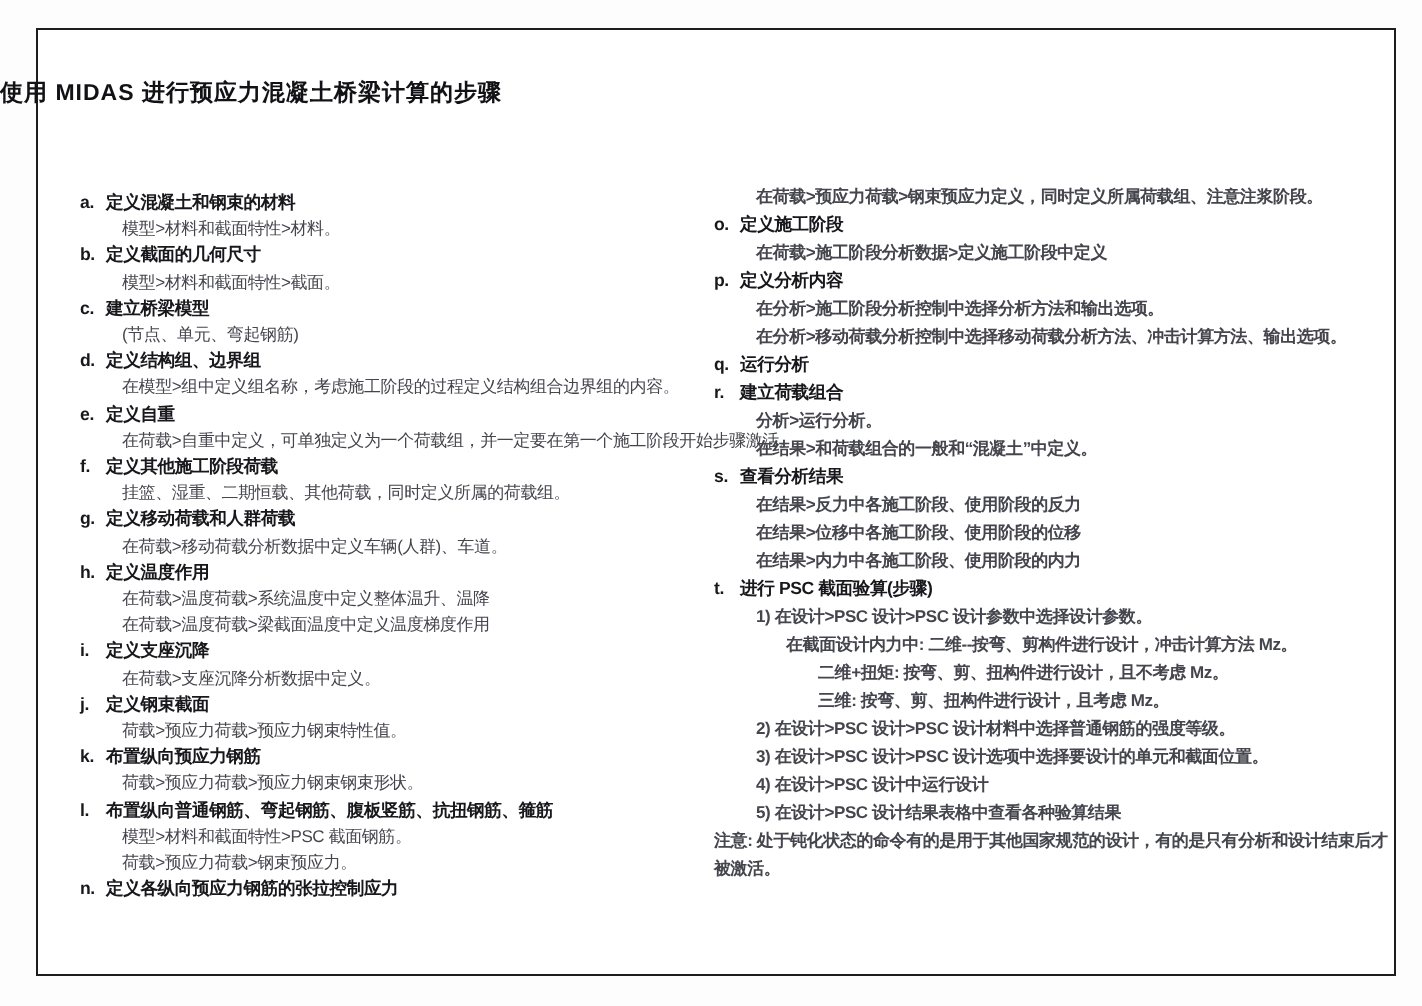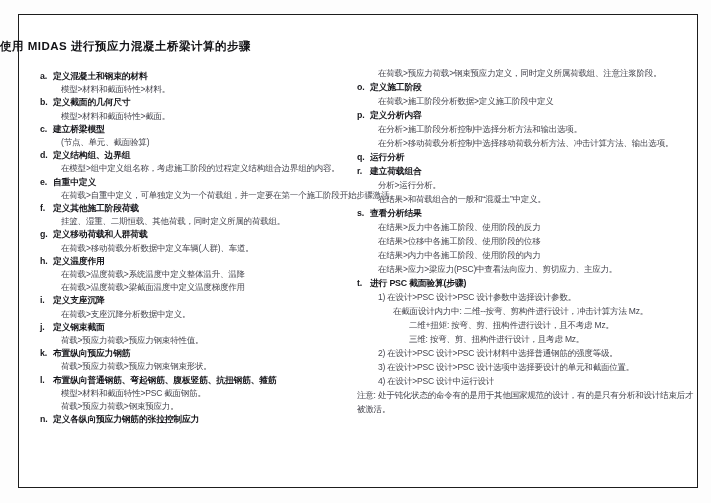--- a/index.html
+++ b/index.html
@@ -18,31 +18,31 @@
   }
   .doc-title{
     position:absolute;
     left:0;right:0;top:39px;
     text-align:left;
     font-size:11.5px;
     font-weight:bold;
     color:#121216;
     letter-spacing:0.5px;
   }
-  .col{position:absolute;}
+  .col{position:absolute;margin-top:25px;}
   .col-left{left:40px;top:70px;width:316px;}
   .col-right{left:357px;top:66px;width:336px;}
   .line{
     white-space:nowrap;
     font-size:8.5px;
     line-height:13.2px;
     color:#45454e;
     letter-spacing:-0.2px;
   }
-  .col-right .line{line-height:14px;}
+  .col-right .line{line-height:14px;font-weight:bold;}
   .line.heading{
     font-weight:bold;
     color:#17171c;
     font-size:8.8px;
   }
   .lbl{display:inline-block;min-width:10px;margin-right:3px;font-weight:bold;}
   .i0{padding-left:0;}
   .i1{padding-left:21px;}
   .i2{padding-left:36px;}
   .i3{padding-left:52px;}
@@ -52,24 +52,24 @@
 
 <div class="canvas">
   <div class="sheet-border"></div>
   <div class="doc-title">使用 MIDAS 进行预应力混凝土桥梁计算的步骤</div>
   <div class="col col-left">
       <div class="line heading i0"><span class="lbl">a.</span><span class="ttl">定义混凝土和钢束的材料</span></div>
       <div class="line body i1">模型&gt;材料和截面特性&gt;材料。</div>
       <div class="line heading i0"><span class="lbl">b.</span><span class="ttl">定义截面的几何尺寸</span></div>
       <div class="line body i1">模型&gt;材料和截面特性&gt;截面。</div>
       <div class="line heading i0"><span class="lbl">c.</span><span class="ttl">建立桥梁模型</span></div>
-      <div class="line body i1">(节点、单元、截面验算)</div>
+      <div class="line body i1">(节点、单元、弯起钢筋)</div>
       <div class="line heading i0"><span class="lbl">d.</span><span class="ttl">定义结构组、边界组</span></div>
       <div class="line body i1">在模型&gt;组中定义组名称，考虑施工阶段的过程定义结构组合边界组的内容。</div>
-      <div class="line heading i0"><span class="lbl">e.</span><span class="ttl">自重中定义</span></div>
+      <div class="line heading i0"><span class="lbl">e.</span><span class="ttl">定义自重</span></div>
       <div class="line body i1">在荷载&gt;自重中定义，可单独定义为一个荷载组，并一定要在第一个施工阶段开始步骤激活。</div>
       <div class="line heading i0"><span class="lbl">f.</span><span class="ttl">定义其他施工阶段荷载</span></div>
       <div class="line body i1">挂篮、湿重、二期恒载、其他荷载，同时定义所属的荷载组。</div>
       <div class="line heading i0"><span class="lbl">g.</span><span class="ttl">定义移动荷载和人群荷载</span></div>
       <div class="line body i1">在荷载&gt;移动荷载分析数据中定义车辆(人群)、车道。</div>
       <div class="line heading i0"><span class="lbl">h.</span><span class="ttl">定义温度作用</span></div>
       <div class="line body i1">在荷载&gt;温度荷载&gt;系统温度中定义整体温升、温降</div>
       <div class="line body i1">在荷载&gt;温度荷载&gt;梁截面温度中定义温度梯度作用</div>
       <div class="line heading i0"><span class="lbl">i.</span><span class="ttl">定义支座沉降</span></div>
       <div class="line body i1">在荷载&gt;支座沉降分析数据中定义。</div>
@@ -90,25 +90,25 @@
       <div class="line body i1">在分析&gt;施工阶段分析控制中选择分析方法和输出选项。</div>
       <div class="line body i1">在分析&gt;移动荷载分析控制中选择移动荷载分析方法、冲击计算方法、输出选项。</div>
       <div class="line heading i0"><span class="lbl">q.</span><span class="ttl">运行分析</span></div>
       <div class="line heading i0"><span class="lbl">r.</span><span class="ttl">建立荷载组合</span></div>
       <div class="line body i1">分析&gt;运行分析。</div>
       <div class="line body i1">在结果&gt;和荷载组合的一般和“混凝土”中定义。</div>
       <div class="line heading i0"><span class="lbl">s.</span><span class="ttl">查看分析结果</span></div>
       <div class="line body i1">在结果&gt;反力中各施工阶段、使用阶段的反力</div>
       <div class="line body i1">在结果&gt;位移中各施工阶段、使用阶段的位移</div>
       <div class="line body i1">在结果&gt;内力中各施工阶段、使用阶段的内力</div>
-      <div class="line body i1">在结果&gt;应力&gt;梁应力(PSC)中查看法向应力、剪切应力、主应力。</div>
       <div class="line heading i0"><span class="lbl">t.</span><span class="ttl">进行 PSC 截面验算(步骤)</span></div>
       <div class="line body i1">1) 在设计&gt;PSC 设计&gt;PSC 设计参数中选择设计参数。</div>
       <div class="line body i2">在截面设计内力中: 二维--按弯、剪构件进行设计，冲击计算方法 Mz。</div>
       <div class="line body i3">二维+扭矩: 按弯、剪、扭构件进行设计，且不考虑 Mz。</div>
       <div class="line body i3">三维: 按弯、剪、扭构件进行设计，且考虑 Mz。</div>
       <div class="line body i1">2) 在设计&gt;PSC 设计&gt;PSC 设计材料中选择普通钢筋的强度等级。</div>
       <div class="line body i1">3) 在设计&gt;PSC 设计&gt;PSC 设计选项中选择要设计的单元和截面位置。</div>
       <div class="line body i1">4) 在设计&gt;PSC 设计中运行设计</div>
+      <div class="line body i1">5) 在设计&gt;PSC 设计结果表格中查看各种验算结果</div>
       <div class="line body i0">注意: 处于钝化状态的命令有的是用于其他国家规范的设计，有的是只有分析和设计结束后才</div>
       <div class="line body i0">被激活。</div>
     </div>
 </div>
 
 </body></html>

